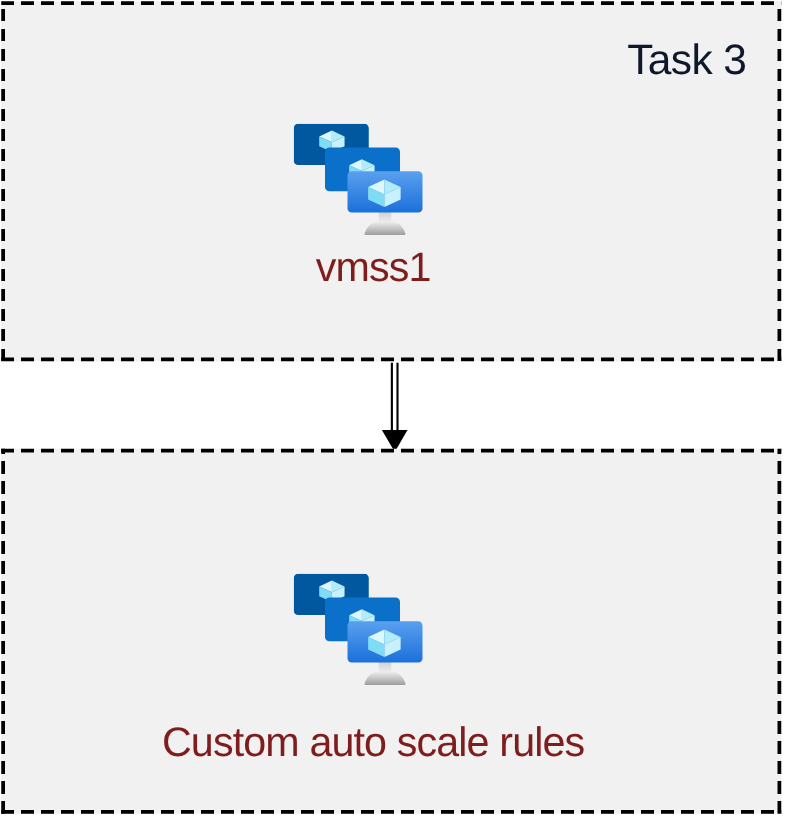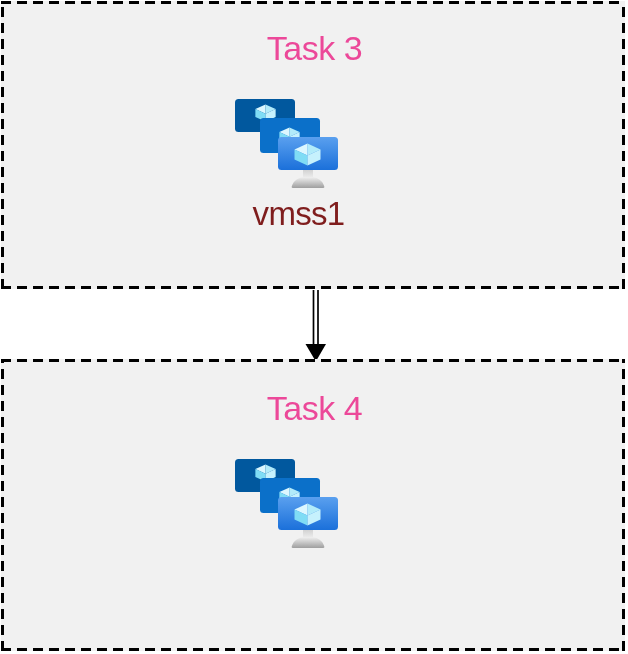--- a/index.html
+++ b/index.html
@@ -27,27 +27,26 @@
       repeating-linear-gradient(0deg,  #000 0 10px, transparent 10px 16px) right top   / 3px 100% no-repeat,
       #f1f1f1;
   }
   .box-task3 { top: 1px;   height: 288px; }
   .box-task4 { top: 359px; height: 292px; }
 
   .box-title {
     position: absolute;
     left: 0;
     width: 597px;
-    text-align: center;
+    text-align: right;
     font-size: 34px;
     letter-spacing: -0.5px;
-    color: #ec4899;
+    color: #0f172a;
     line-height: 46px;
     white-space: nowrap;
-    margin-left: 16px;
   }
   .title-task3 { top: 25px; }
   .title-task4 { top: 385px; }
 
   .body-line {
     position: absolute;
     left: 0;
     width: 597px;
     text-align: center;
     font-size: 33px;
@@ -119,18 +118,18 @@
   </svg>
   <div class="body-line line-vmss">vmss1</div>
 
   <svg class="arrow" viewBox="0 0 27 72">
     <line x1="11.5" y1="0" x2="11.5" y2="57" stroke="#000000" stroke-width="1.7"></line>
     <line x1="16" y1="0" x2="16" y2="57" stroke="#000000" stroke-width="1.7"></line>
     <polygon points="3.5,54 24,54 13.8,71.5" fill="#000000"></polygon>
   </svg>
 
   <div class="task-box box-task4"></div>
-  <div class="box-title title-task4">Task 4</div>
   <svg class="vmss-icon icon-task4" viewBox="0 0 104 90">
     <use href="#vmss"></use>
   </svg>
+  <div class="body-line line-custom">Custom auto scale rules</div>
 
 </div>
 
 </body></html>

